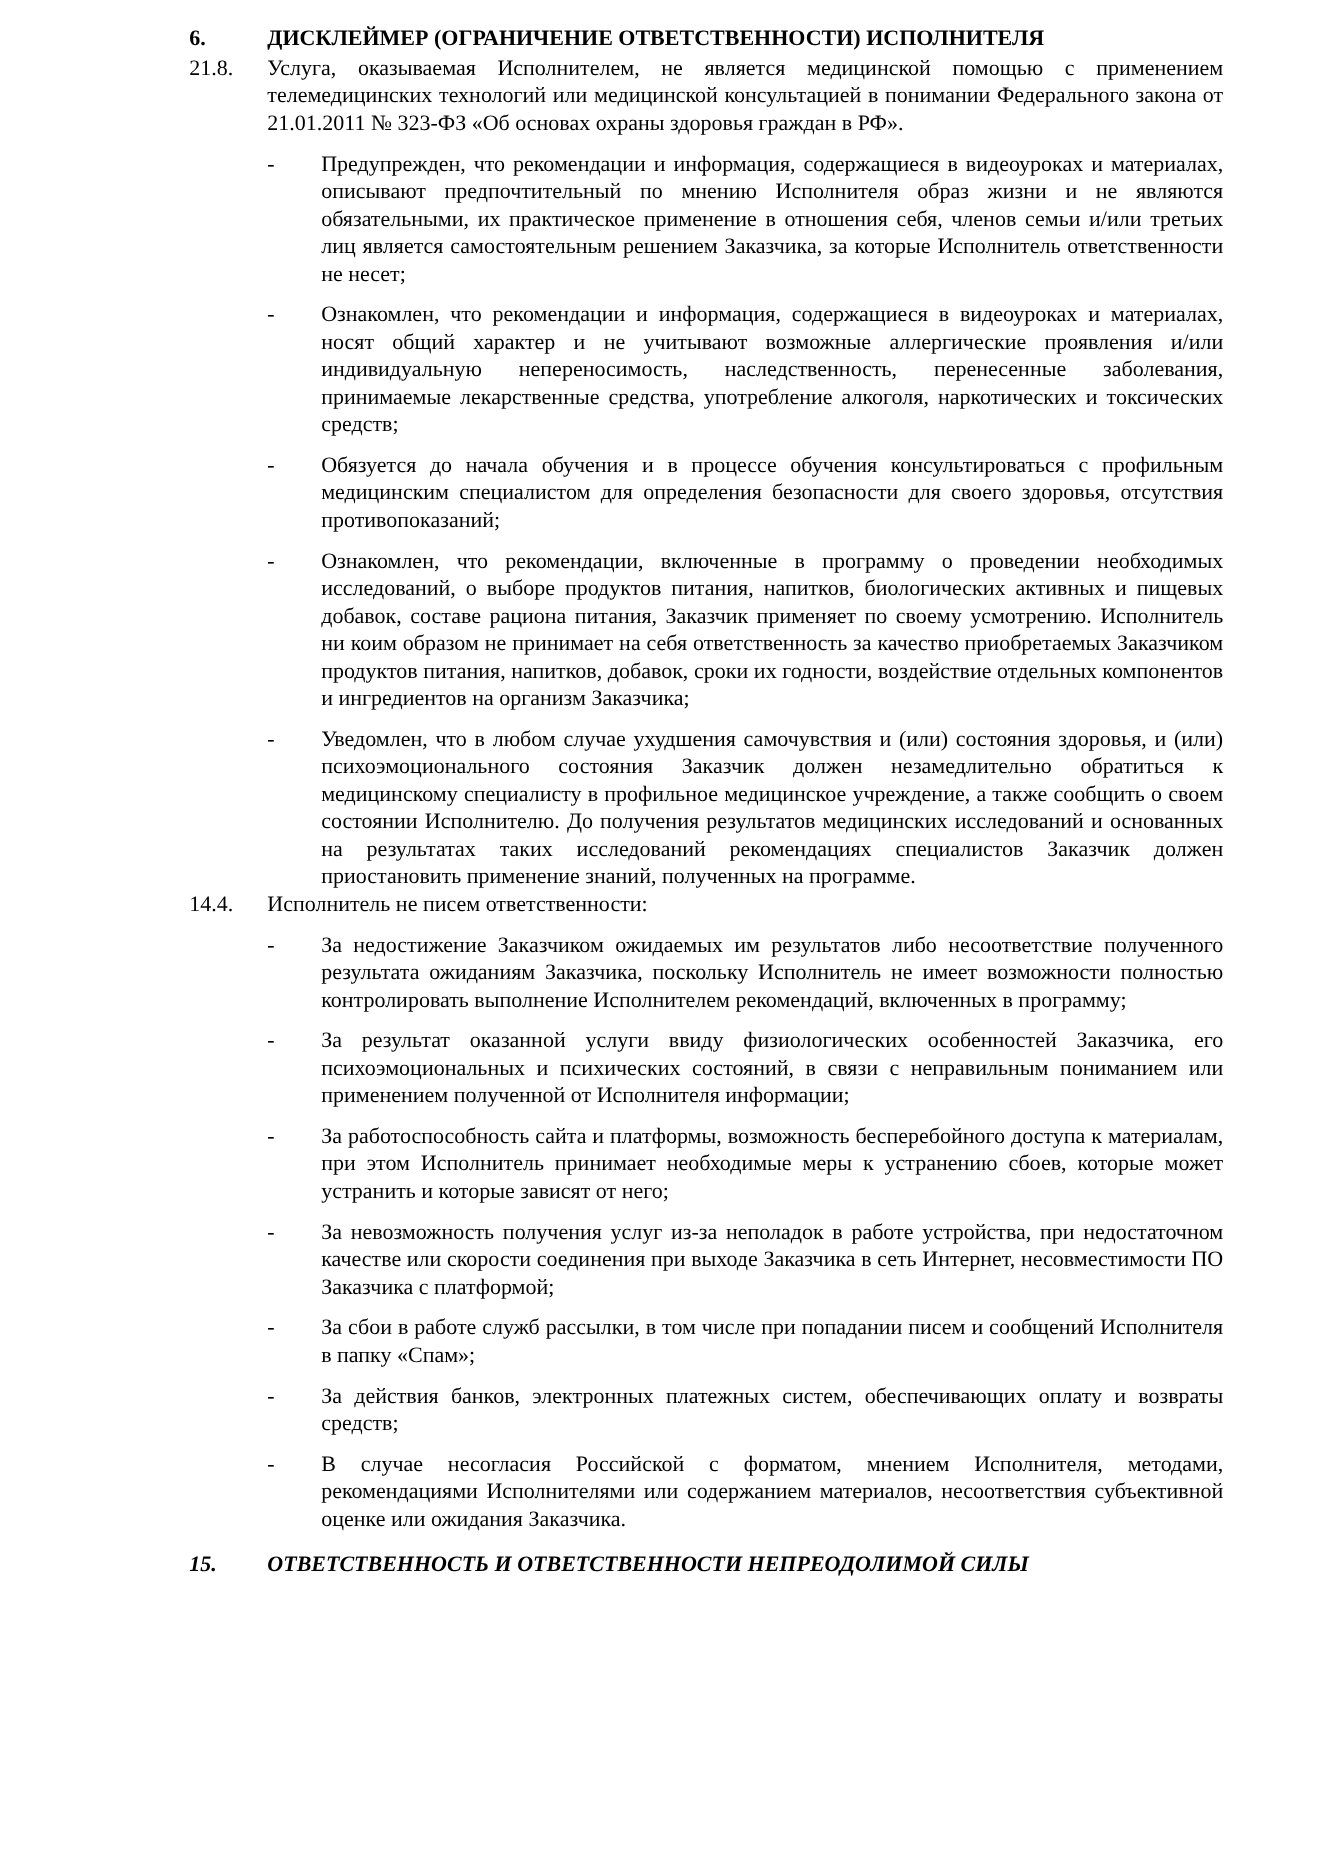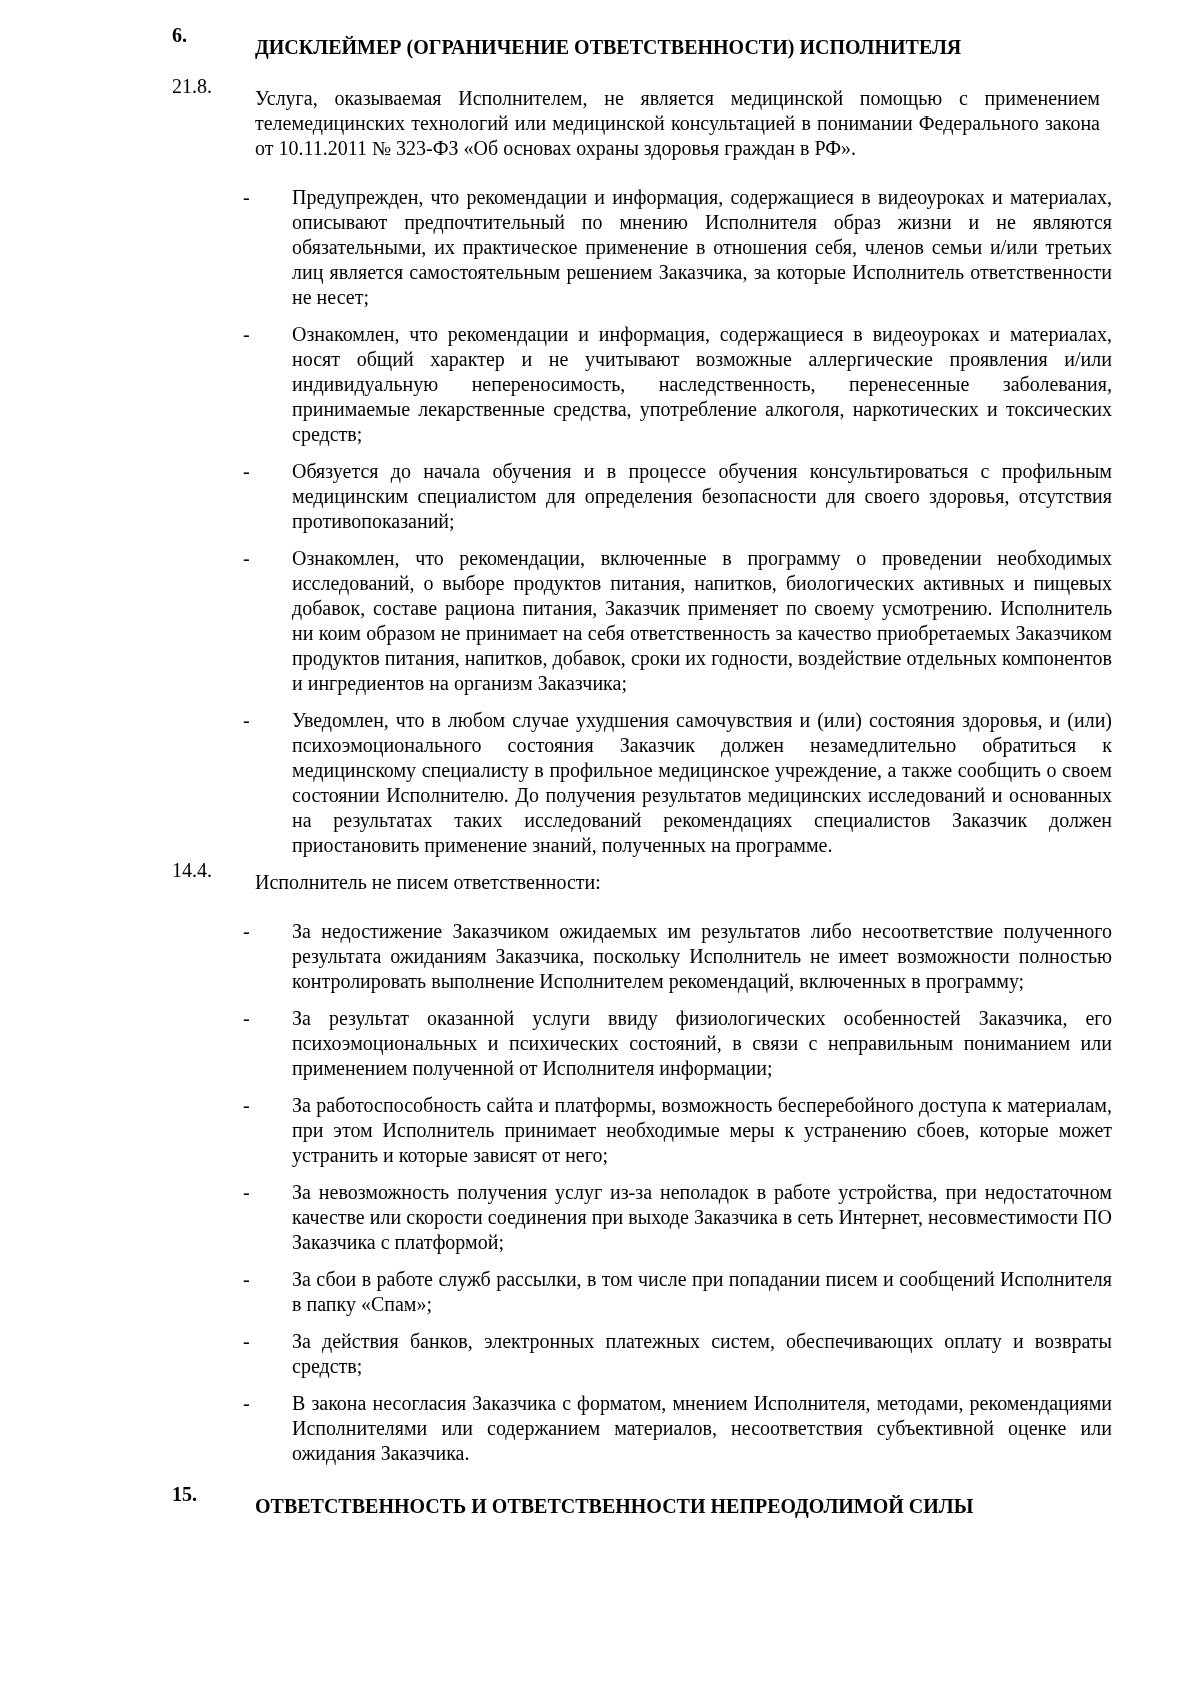--- a/index.html
+++ b/index.html
@@ -13,24 +13,24 @@
     font-size: 20px;
     line-height: 25px;
   }
   .page {
     width: 1200px;
     height: 1697px;
     padding: 23px 88px 0 172px;
   }
   .row { display: flex; align-items: flex-start; }
   .row .num { flex: 0 0 71px; }
-  .row .txt { flex: 1 1 auto; text-align: justify; margin: 12px; }
+  .row .txt { flex: 1 1 auto; text-align: justify; margin: 0; }
   .heading { font-weight: bold; }
   .heading .txt { text-align: left; }
-  .heading-15 { margin-top: 16px; }
+  .heading-15 { margin-top: 16px; font-style: italic; }
   .h14-gap { margin-bottom: 2px; }
   .bullet {
     display: flex;
     align-items: flex-start;
     margin: 12px 0 0 71px;
   }
   .bullet .dash { flex: 0 0 49px; }
   .bullet .txt { flex: 1 1 auto; text-align: justify; margin: 0; }
 </style>
 </head>
@@ -38,21 +38,21 @@
 
 <div class="page">
 
   <div class="row heading h14-gap">
     <span class="num">6.</span>
     <p class="txt">ДИСКЛЕЙМЕР (ОГРАНИЧЕНИЕ ОТВЕТСТВЕННОСТИ) ИСПОЛНИТЕЛЯ</p>
   </div>
 
   <div class="row">
     <span class="num">21.8.</span>
-    <p class="txt">Услуга, оказываемая Исполнителем, не является медицинской помощью с применением телемедицинских технологий или медицинской консультацией в понимании Федерального закона от 10.11.2011 № 323-ФЗ «Об основах охраны здоровья граждан в РФ».</p>
+    <p class="txt">Услуга, оказываемая Исполнителем, не является медицинской помощью с применением телемедицинских технологий или медицинской консультацией в понимании Федерального закона от 21.01.2011 № 323-ФЗ «Об основах охраны здоровья граждан в РФ».</p>
   </div>
 
 
 
   <div class="bullet">
     <span class="dash">-</span>
     <p class="txt">Предупрежден, что рекомендации и информация, содержащиеся в видеоуроках и материалах, описывают предпочтительный по мнению Исполнителя образ жизни и не являются обязательными, их практическое применение в отношения себя, членов семьи и/или третьих лиц является самостоятельным решением Заказчика, за которые Исполнитель ответственности не несет;</p>
   </div>
   <div class="bullet">
     <span class="dash">-</span>
@@ -95,21 +95,21 @@
   <div class="bullet">
     <span class="dash">-</span>
     <p class="txt">За сбои в работе служб рассылки, в том числе при попадании писем и сообщений Исполнителя в папку «Спам»;</p>
   </div>
   <div class="bullet">
     <span class="dash">-</span>
     <p class="txt">За действия банков, электронных платежных систем, обеспечивающих оплату и возвраты средств;</p>
   </div>
   <div class="bullet">
     <span class="dash">-</span>
-    <p class="txt">В закона несогласия Заказчика с форматом, мнением Исполнителя, методами, рекомендациями Исполнителями или содержанием материалов, несоответствия субъективной оценке или ожидания Заказчика.</p>
+    <p class="txt">В случае несогласия Российской с форматом, мнением Исполнителя, методами, рекомендациями Исполнителями или содержанием материалов, несоответствия субъективной оценке или ожидания Заказчика.</p>
   </div>
 
   <div class="row heading heading-15">
     <span class="num">15.</span>
     <p class="txt">ОТВЕТСТВЕННОСТЬ И ОТВЕТСТВЕННОСТИ НЕПРЕОДОЛИМОЙ СИЛЫ</p>
   </div>
 
 
 </div>
 

